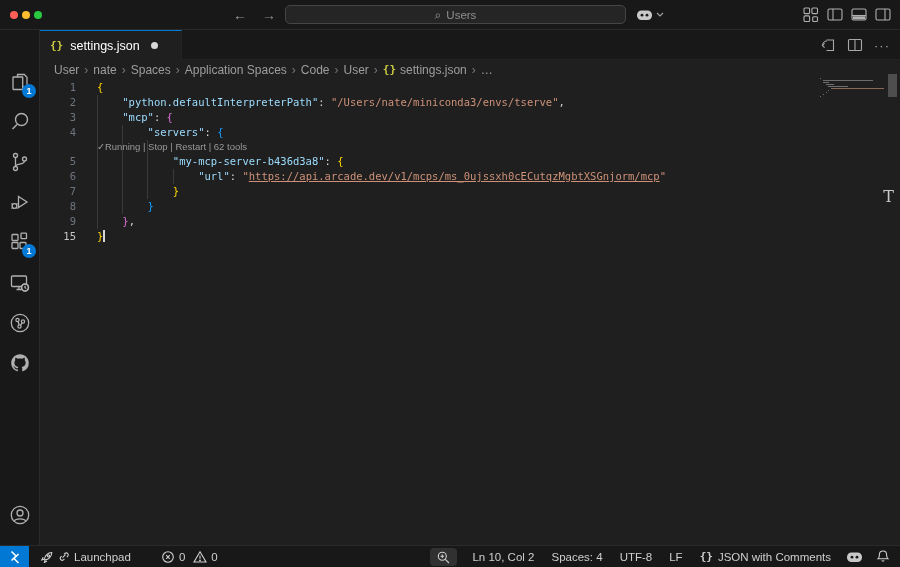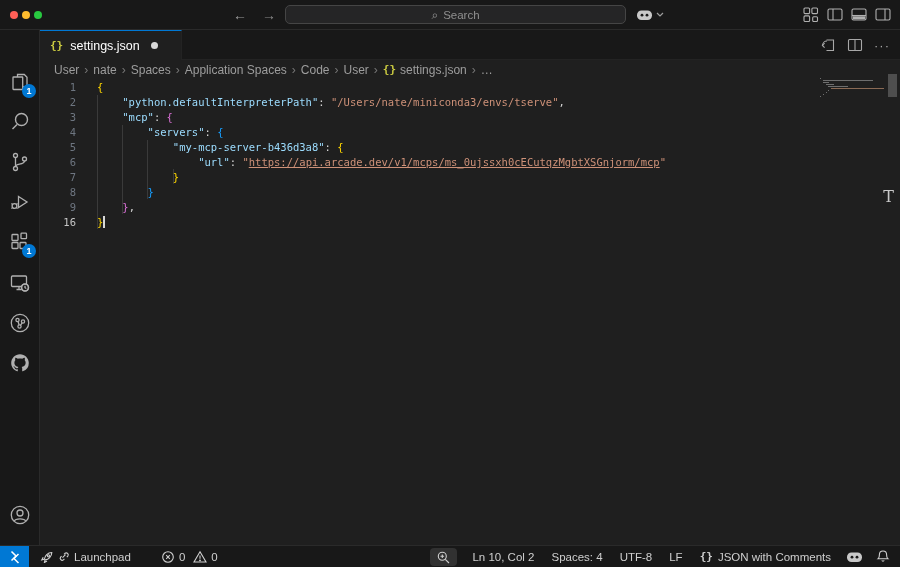--- a/index.html
+++ b/index.html
@@ -89,21 +89,21 @@
       <span class="t-close"></span>
       <span class="t-min"></span>
       <span class="t-zoom"></span>
     </div>
     <div class="nav-arrows">
       <span>←</span>
       <span class="fwd">→</span>
     </div>
     <div class="searchbox">
       <span class="mag">⌕</span>
-      <span>Search</span>
+      <span>Users</span>
     </div>
     <div class="copilot-tb">
       <svg width="17" height="14">
         <rect x="1" y="2.5" width="15" height="9.5" rx="4.5" fill="#c8c8c8"></rect>
         <circle cx="6" cy="7.2" r="1.4" fill="#181818"></circle>
           <circle cx="11" cy="7.2" r="1.4" fill="#181818"></circle>
       </svg>
       <svg width="8" height="6">
           <path d="M1 1l3 3 3-3" stroke="#9d9d9d" stroke-width="1.2" fill="none"></path>
         </svg>
@@ -264,20 +264,24 @@
           <span class="line-content"><span class="tk-ws">    </span><span class="tk-key">"python.defaultInterpreterPath"</span><span class="tk-pn">: </span><span class="tk-str">"/Users/nate/miniconda3/envs/tserve"</span><span class="tk-pn">,</span></span>
         </div>
         <div class="code-row">
           <span class="gutter">3</span>
           <span class="line-content"><span class="tk-ws">    </span><span class="tk-key">"mcp"</span><span class="tk-pn">: </span><span class="tk-b2">{</span></span>
         </div>
         <div class="code-row">
           <span class="gutter">4</span>
           <span class="line-content"><span class="tk-ws">        </span><span class="tk-key">"servers"</span><span class="tk-pn">: </span><span class="tk-b3">{</span></span>
         </div>
+        <div class="code-row lens">
+          <span class="gutter"></span>
+          <span class="line-content"><span>✓</span><span class="lens-link">Running</span><span> | </span><span class="lens-link">Stop</span><span> | </span><span class="lens-link">Restart</span><span> | </span><span class="lens-link">62 tools</span></span>
+        </div>
         <div class="code-row">
           <span class="gutter">5</span>
           <span class="line-content"><span class="tk-ws">            </span><span class="tk-key">"my-mcp-server-b436d3a8"</span><span class="tk-pn">: </span><span class="tk-b1">{</span></span>
         </div>
         <div class="code-row">
           <span class="gutter">6</span>
           <span class="line-content"><span class="tk-ws">                </span><span class="tk-key">"url"</span><span class="tk-pn">: </span><span class="tk-str">"</span><span class="tk-link">https://api.arcade.dev/v1/mcps/ms_0ujssxh0cECutqzMgbtXSGnjorm/mcp</span><span class="tk-str">"</span></span>
         </div>
         <div class="code-row">
           <span class="gutter">7</span>
@@ -285,21 +289,21 @@
         </div>
         <div class="code-row">
           <span class="gutter">8</span>
           <span class="line-content"><span class="tk-ws">        </span><span class="tk-b3">}</span></span>
         </div>
         <div class="code-row">
           <span class="gutter">9</span>
           <span class="line-content"><span class="tk-ws">    </span><span class="tk-b2">}</span><span class="tk-pn">,</span></span>
         </div>
         <div class="code-row">
-          <span class="gutter active">16</span>
+          <span class="gutter active">15</span>
           <span class="line-content"><span class="tk-b1">}</span><span class="caret"></span></span>
         </div>
       </div>
     <div class="minimap">
         <div class="mm-line" style="margin-left: 0px; width: 0.72px; background: rgb(110, 110, 110);"></div>
         <div class="mm-line" style="margin-left: 2.8px; width: 50.4px; background: rgb(110, 110, 110);"></div>
         <div class="mm-line" style="margin-left: 2.8px; width: 5.76px; background: rgb(110, 110, 110);"></div>
         <div class="mm-line" style="margin-left: 5.6px; width: 8.64px; background: rgb(110, 110, 110);"></div>
         <div class="mm-line" style="margin-left: 8.4px; width: 19.44px; background: rgb(110, 110, 110);"></div>
         <div class="mm-line" style="margin-left: 11.2px; width: 53.28px; background: rgb(138, 106, 85);"></div>

